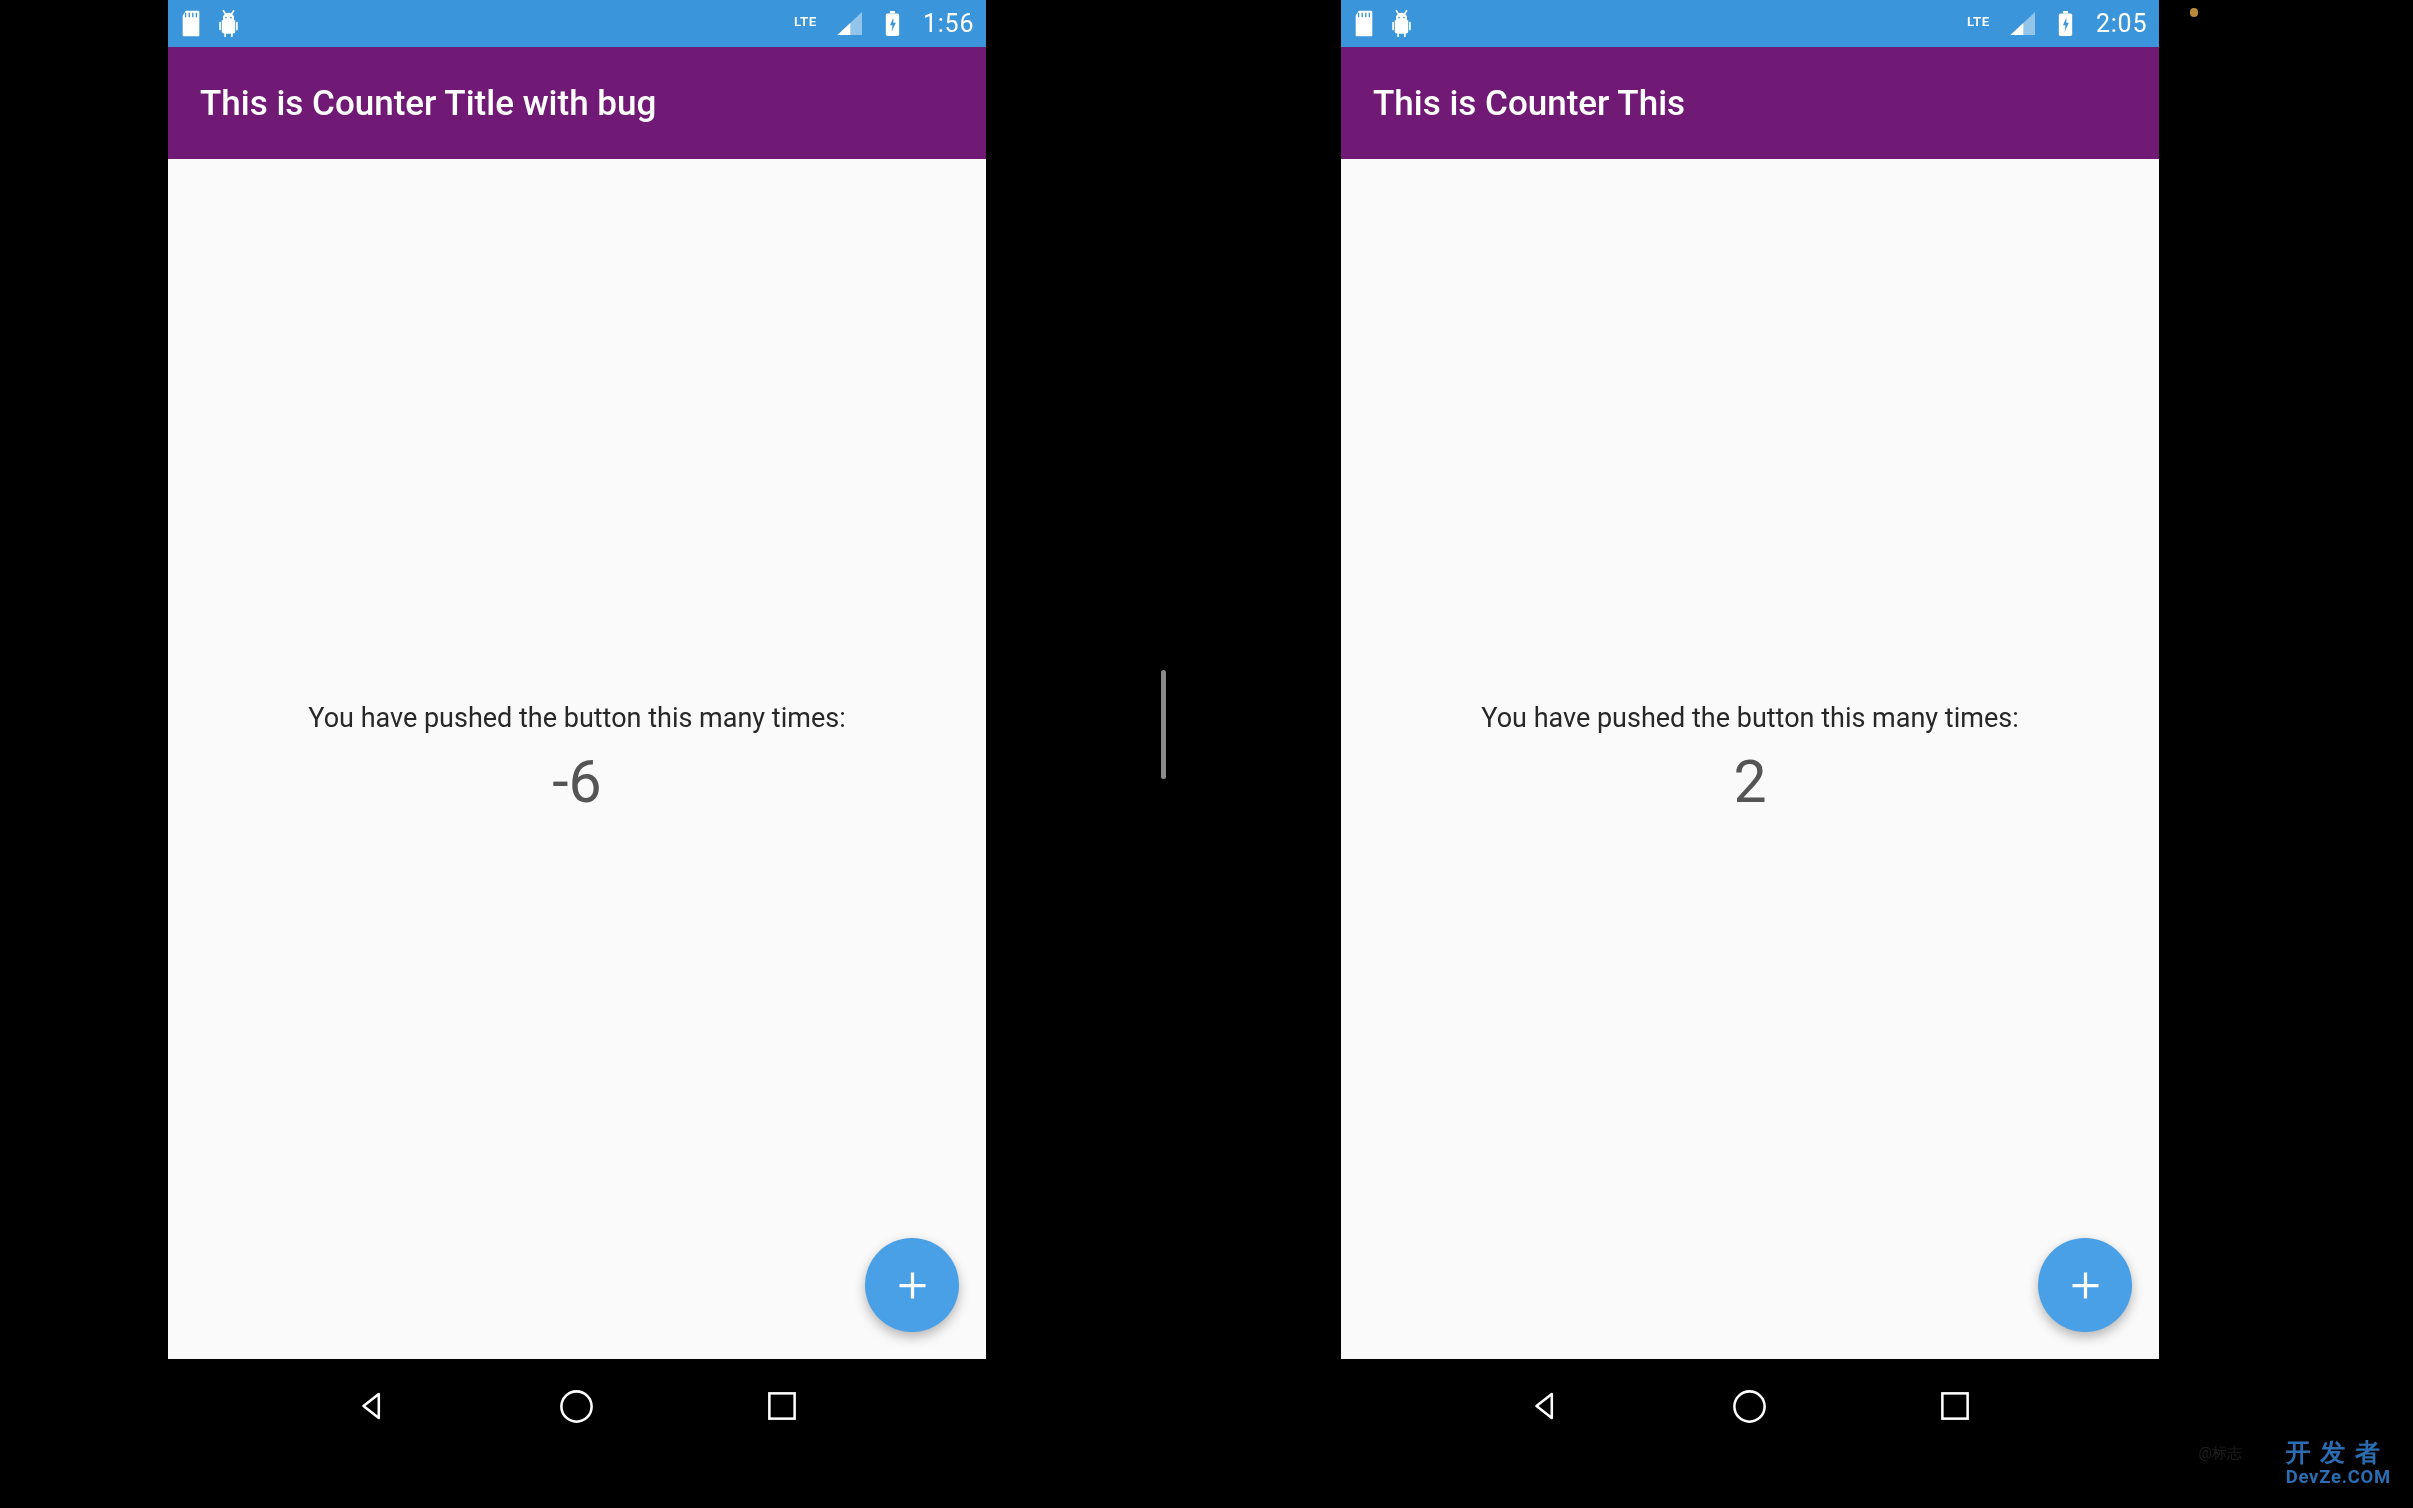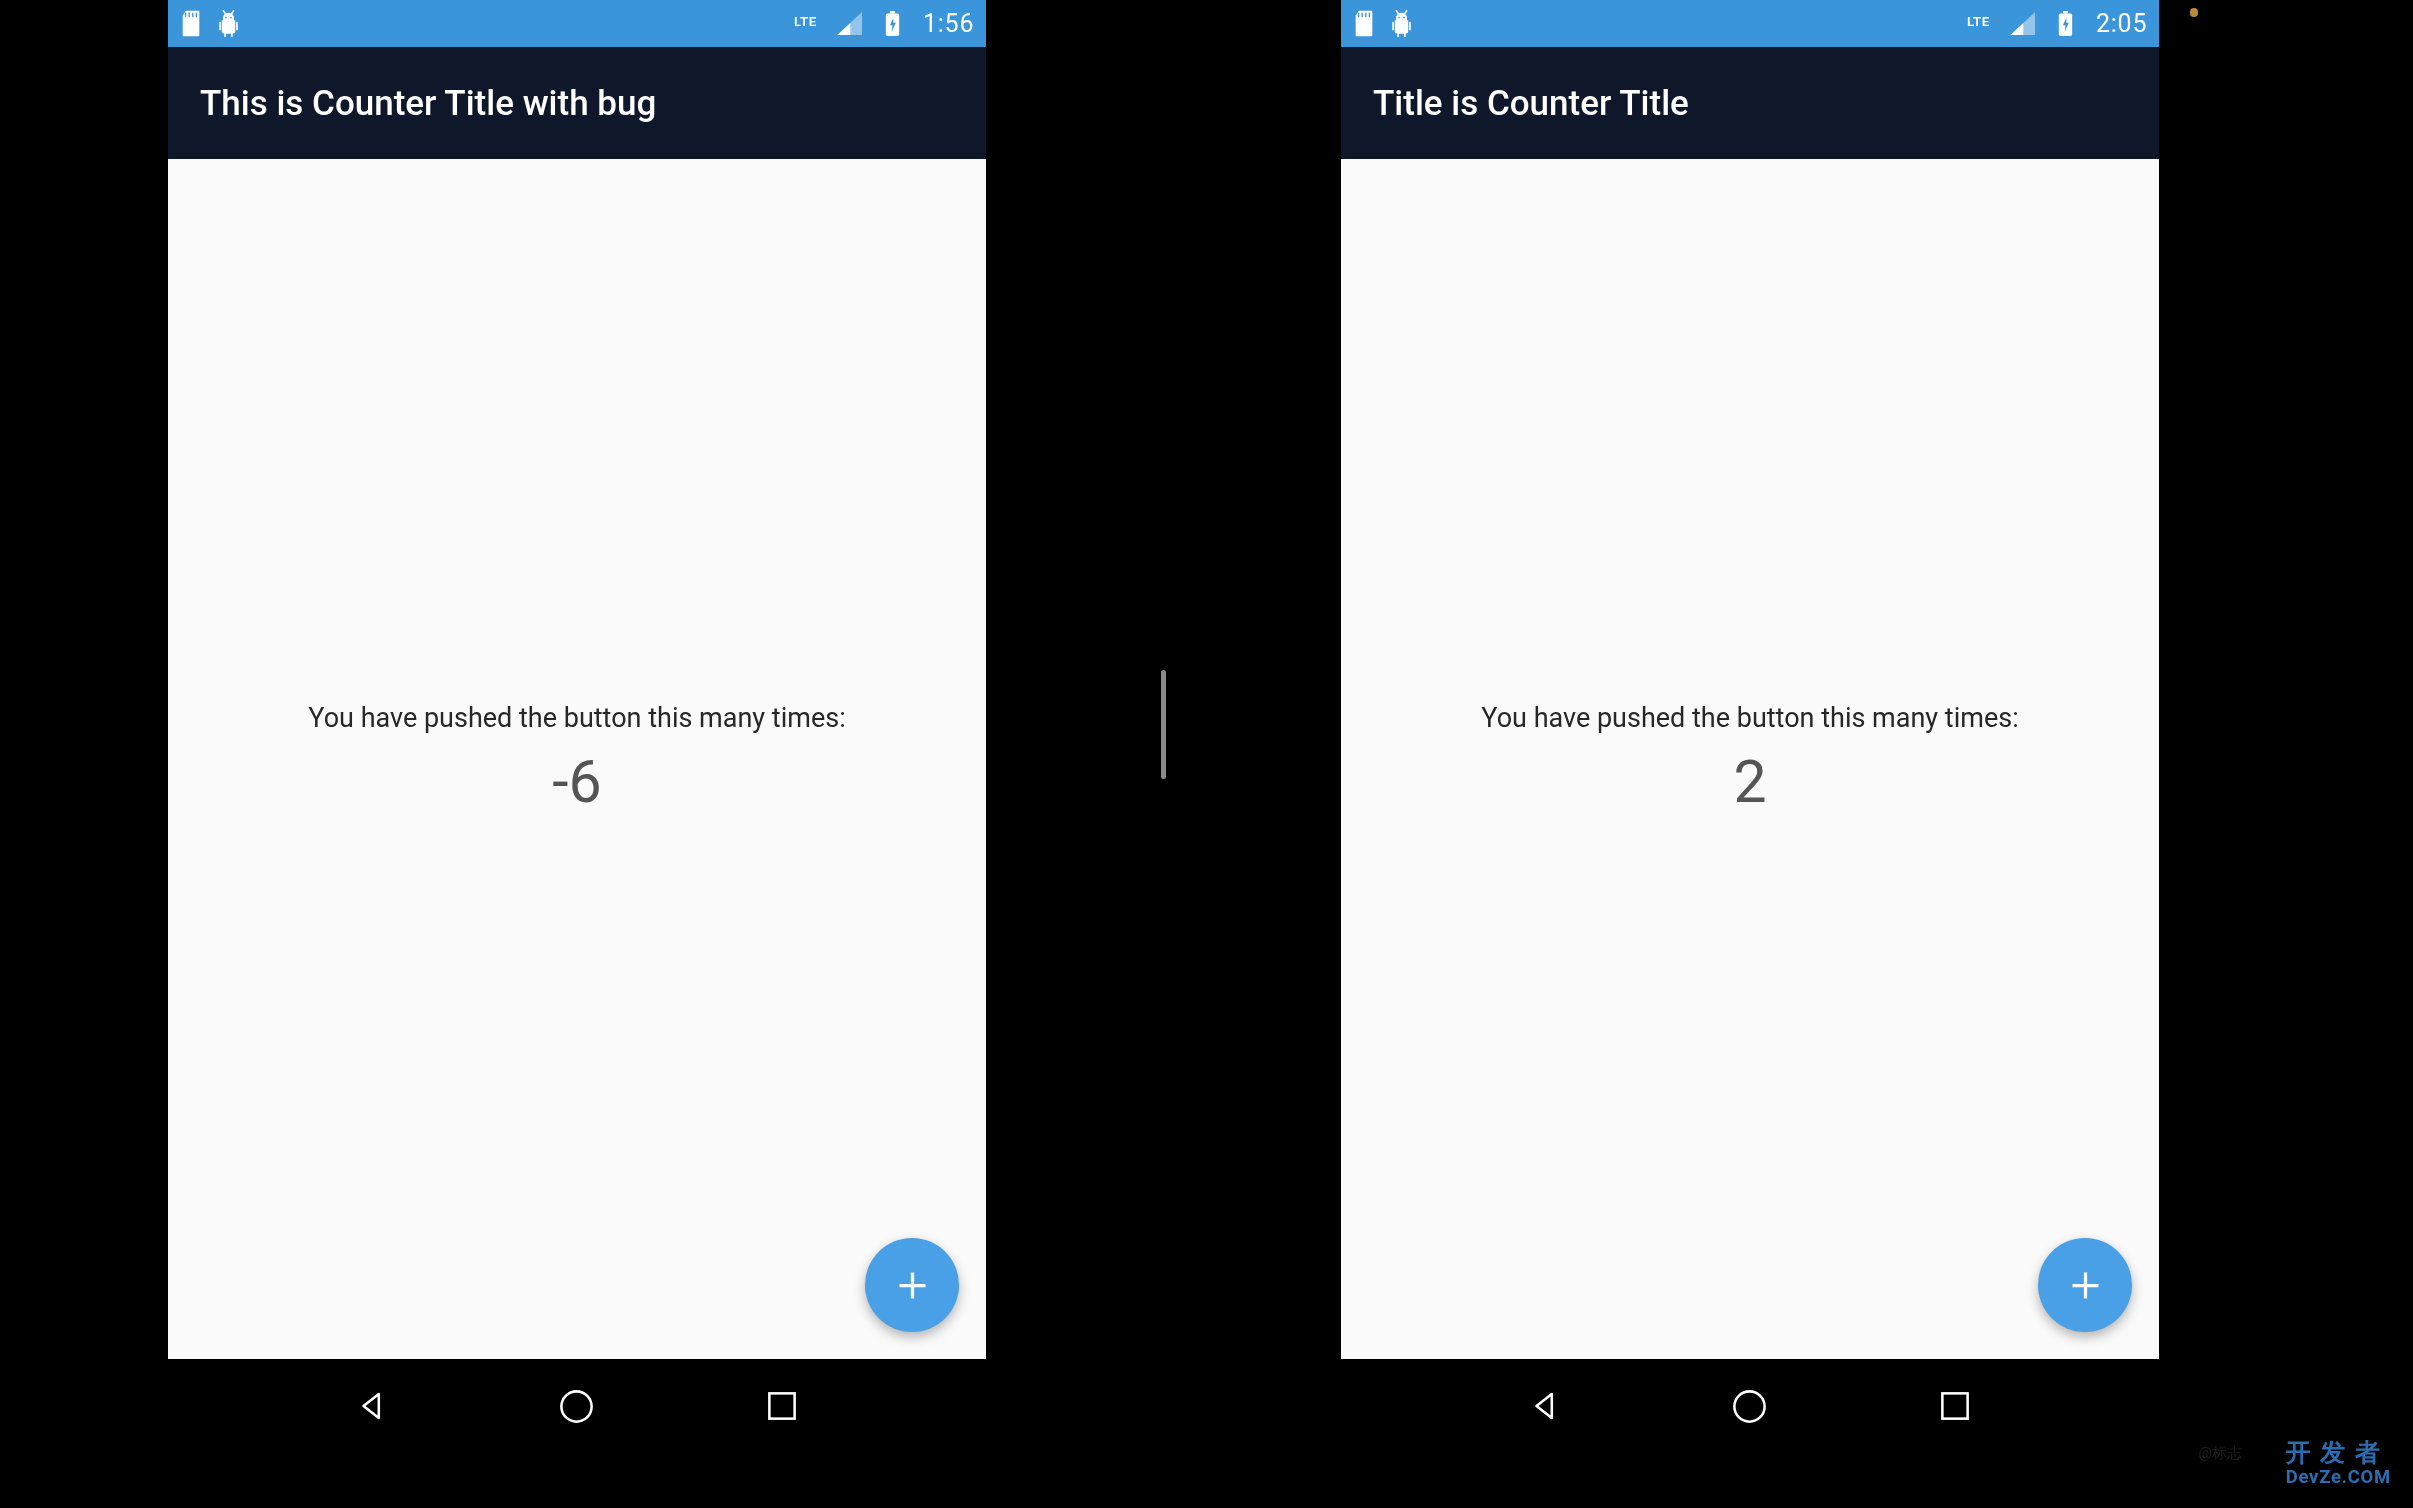--- a/index.html
+++ b/index.html
@@ -45,21 +45,21 @@
       gap: 22px;
     }
     .status-time {
       font-size: 25px;
       font-weight: 400;
       letter-spacing: 0.8px;
     }
 
     .app-bar {
       height: 112px;
-      background: #0f172a;
+      background: #701a75;
       display: flex;
       align-items: center;
       padding: 0 32px;
     }
     .app-bar-title {
       color: #fff;
       font-size: 35px;
       font-weight: 500;
     }
 
@@ -272,21 +272,21 @@
             <rect x="2" y="3" width="16" height="27" rx="2"></rect>
             <rect x="7" y="0" width="6" height="3"></rect>
             <path d="M11 8 L7 17 L10 17 L9 25 L14 14 L11 14 Z" fill="#3b95db"></path>
           </svg>
       </span>
       <span class="status-time">2:05</span>
     </div>
   </div>
 
   <div class="app-bar">
-    <div class="app-bar-title">Title is Counter Title</div>
+    <div class="app-bar-title">This is Counter This</div>
   </div>
 
   <div class="content">
     <div class="content-label">You have pushed the button this many times:</div>
     <div class="content-count">2</div>
   </div>
 
   <div class="fab" aria-label="Increment">
     <svg viewBox="0 0 24 24">
         <path d="M11 4 L13 4 L13 11 L20 11 L20 13 L13 13 L13 20 L11 20 L11 13 L4 13 L4 11 L11 11 Z" fill="#fff"></path>

